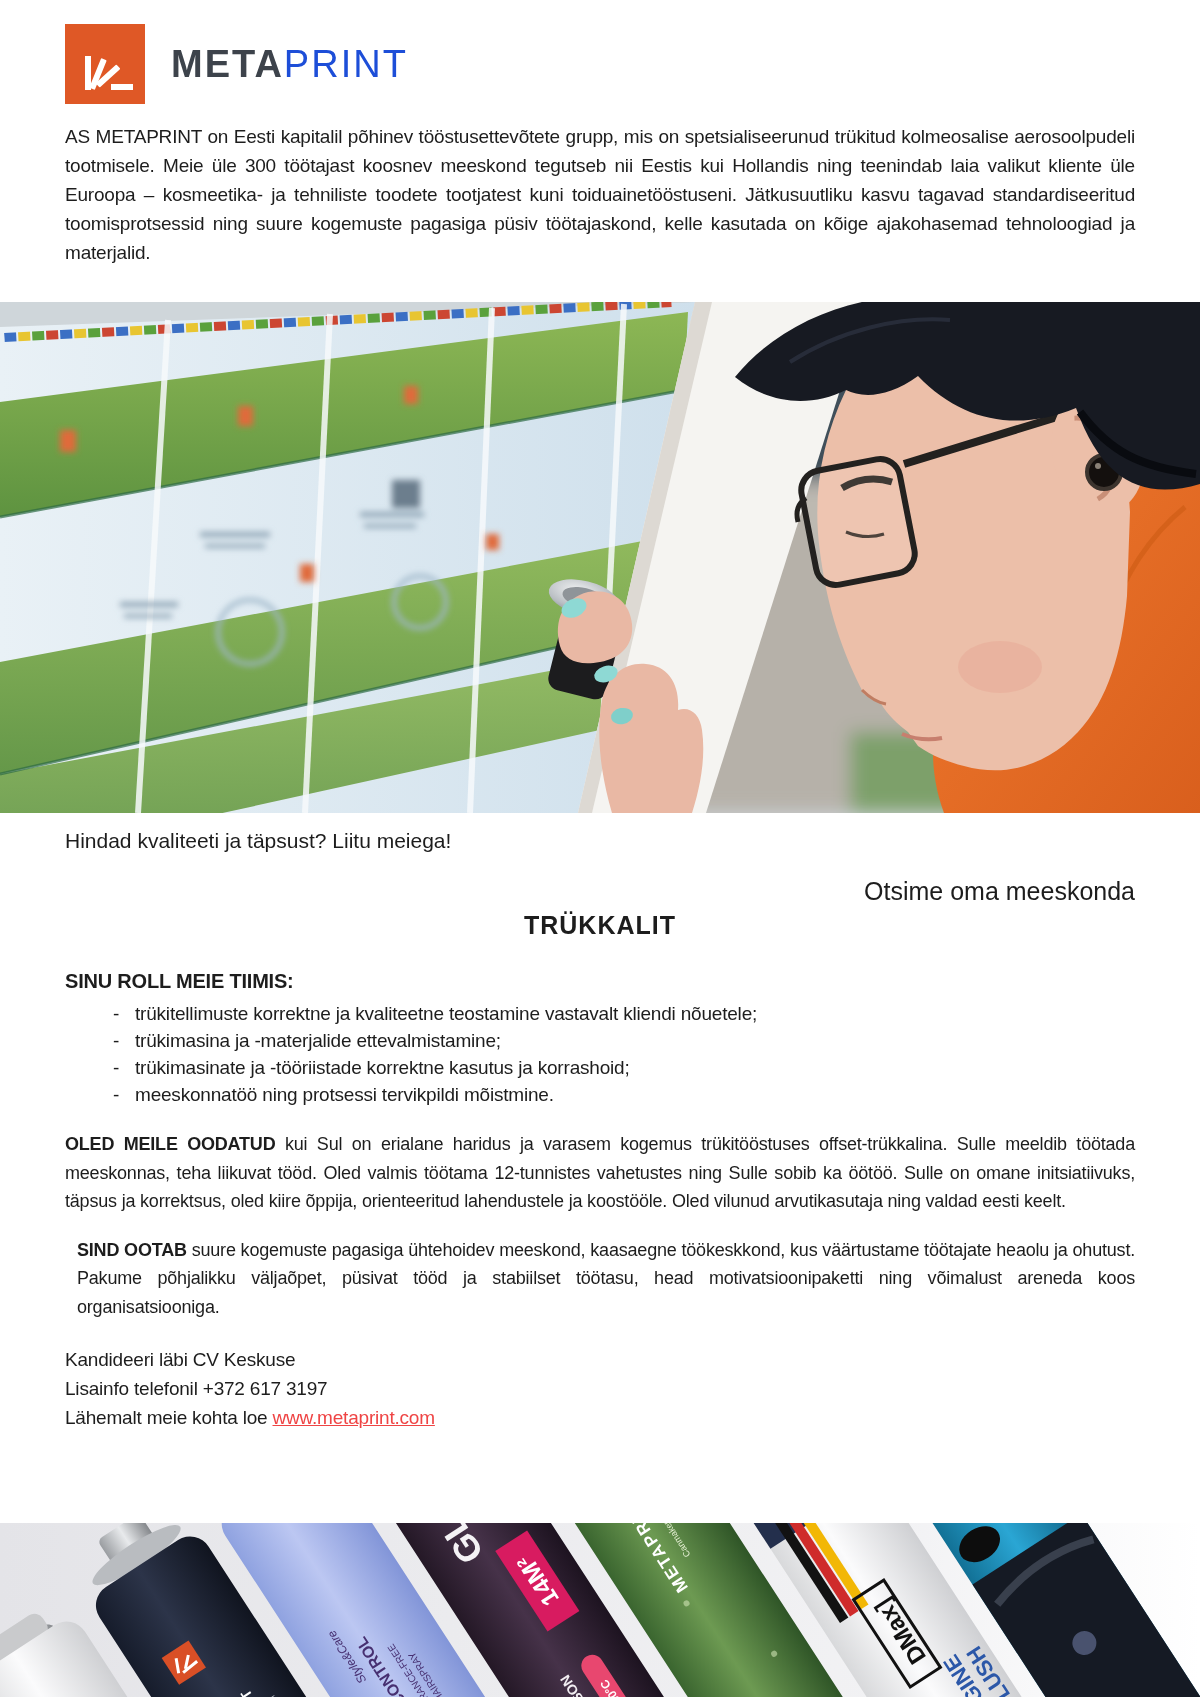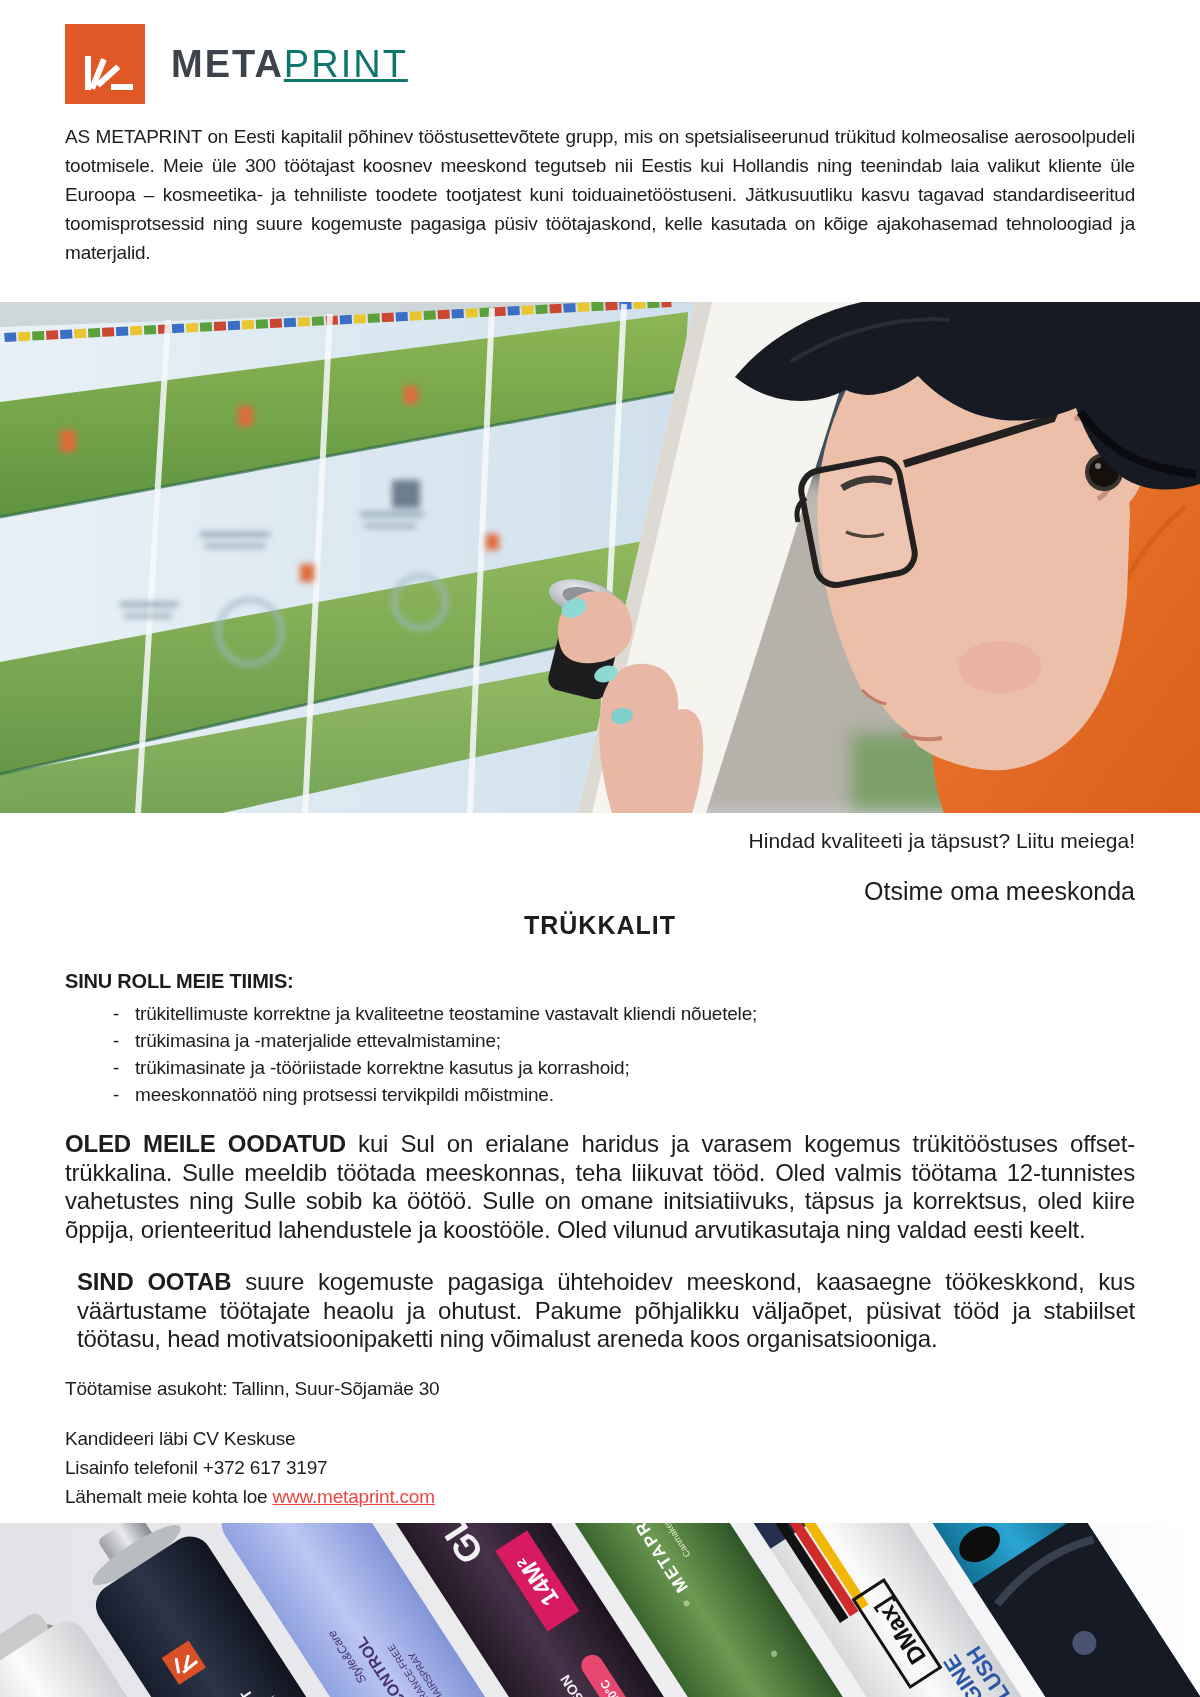--- a/index.html
+++ b/index.html
@@ -7,33 +7,33 @@
     width:1200px;height:1697px;position:relative;overflow:hidden;
     background:#ffffff;color:#1d1d1d;
     font-family:"Liberation Sans",sans-serif;
   }
   .page{padding:0 65px;}
   
   .logo-row{display:flex;align-items:center;gap:26px;margin-top:22px;height:84px;}
   .logo-square{width:80px;height:80px;flex:0 0 auto;}
   .brand{font-size:38px;letter-spacing:2px;color:#3d434b;white-space:nowrap;}
   .brand .b1{font-weight:bold;}
-  .brand .b2{font-weight:normal;color:#0f766e;text-decoration:underline;}
+  .brand .b2{font-weight:normal;color:#1d4ed8;}
   
   .intro{margin-top:16px;text-align:justify;font-size:19px;line-height:29px;letter-spacing:-0.2px;}
   .hero{margin:35px -65px 0;height:511px;position:relative;}
   .hero svg{display:block;width:1200px;height:511px;}
-  .tagline{margin-top:16px;text-align:right;font-size:21px;}
+  .tagline{margin-top:16px;text-align:left;font-size:21px;}
   .lead-line{margin-top:24px;text-align:right;font-size:25px;}
   .position{margin-top:5px;text-align:center;font-size:25px;font-weight:bold;letter-spacing:1px;}
   .section-heading{margin-top:30px;font-size:20px;font-weight:bold;letter-spacing:-0.2px;}
   ul.bullets{list-style:none;margin:7px 0 0;padding:0;}
   ul.bullets li{display:flex;font-size:19px;line-height:27px;letter-spacing:-0.2px;}
   ul.bullets .marker{width:38px;margin-left:32px;text-align:center;flex:0 0 auto;}
-  .para{margin-top:22px;text-align:justify;font-size:24px;line-height:28.5px;letter-spacing:-0.2px;}
+  .para{margin-top:22px;text-align:justify;font-size:18px;line-height:28.5px;letter-spacing:-0.2px;}
   .para.p2{margin-top:20px;margin-left:12px;}
   .para .lead-in{font-weight:bold;}
   .location-line{margin-top:24px;font-size:19px;letter-spacing:-0.2px;}
   .apply-block{margin-top:24px;font-size:19px;line-height:29px;letter-spacing:-0.2px;}
   a.site-link{color:#ef4444;text-decoration:underline;cursor:pointer;}
   
   .cans{position:absolute;left:0;bottom:0;width:1200px;height:174px;overflow:hidden;}
   .cans svg{display:block;width:1200px;height:174px;}
 </style>
 </head>
@@ -211,21 +211,20 @@
     <li>
         <span class="marker">-</span>
         <span>meeskonnatöö ning protsessi tervikpildi mõistmine.</span>
       </li>
   </ul>
 
   <p class="para"><span class="lead-in">OLED MEILE OODATUD</span><span> kui Sul on erialane haridus ja varasem kogemus trükitööstuses offset-trükkalina. Sulle meeldib töötada meeskonnas, teha liikuvat tööd. Oled valmis töötama 12-tunnistes vahetustes ning Sulle sobib ka öötöö. Sulle on omane initsiatiivuks, täpsus ja korrektsus, oled kiire õppija, orienteeritud lahendustele ja koostööle. Oled vilunud arvutikasutaja ning valdad eesti keelt.</span></p>
 
   <p class="para p2"><span class="lead-in">SIND OOTAB</span><span> suure kogemuste pagasiga ühtehoidev meeskond, kaasaegne töökeskkond, kus väärtustame töötajate heaolu ja ohutust. Pakume põhjalikku väljaõpet, püsivat tööd ja stabiilset töötasu, head motivatsioonipaketti ning võimalust areneda koos organisatsiooniga.</span></p>
 
-  <div class="location-line">Töötamise asukoht: Tallinn, Suur-Sõjamäe 30</div>
 
   <div class="apply-block">
     <div>Kandideeri läbi CV Keskuse</div>
     <div>Lisainfo telefonil +372 617 3197</div>
     <div><span>Lähemalt meie kohta loe </span><a class="site-link" href="#">www.metaprint.com</a></div>
   </div>
 
 </div>
 
 <div class="cans">

